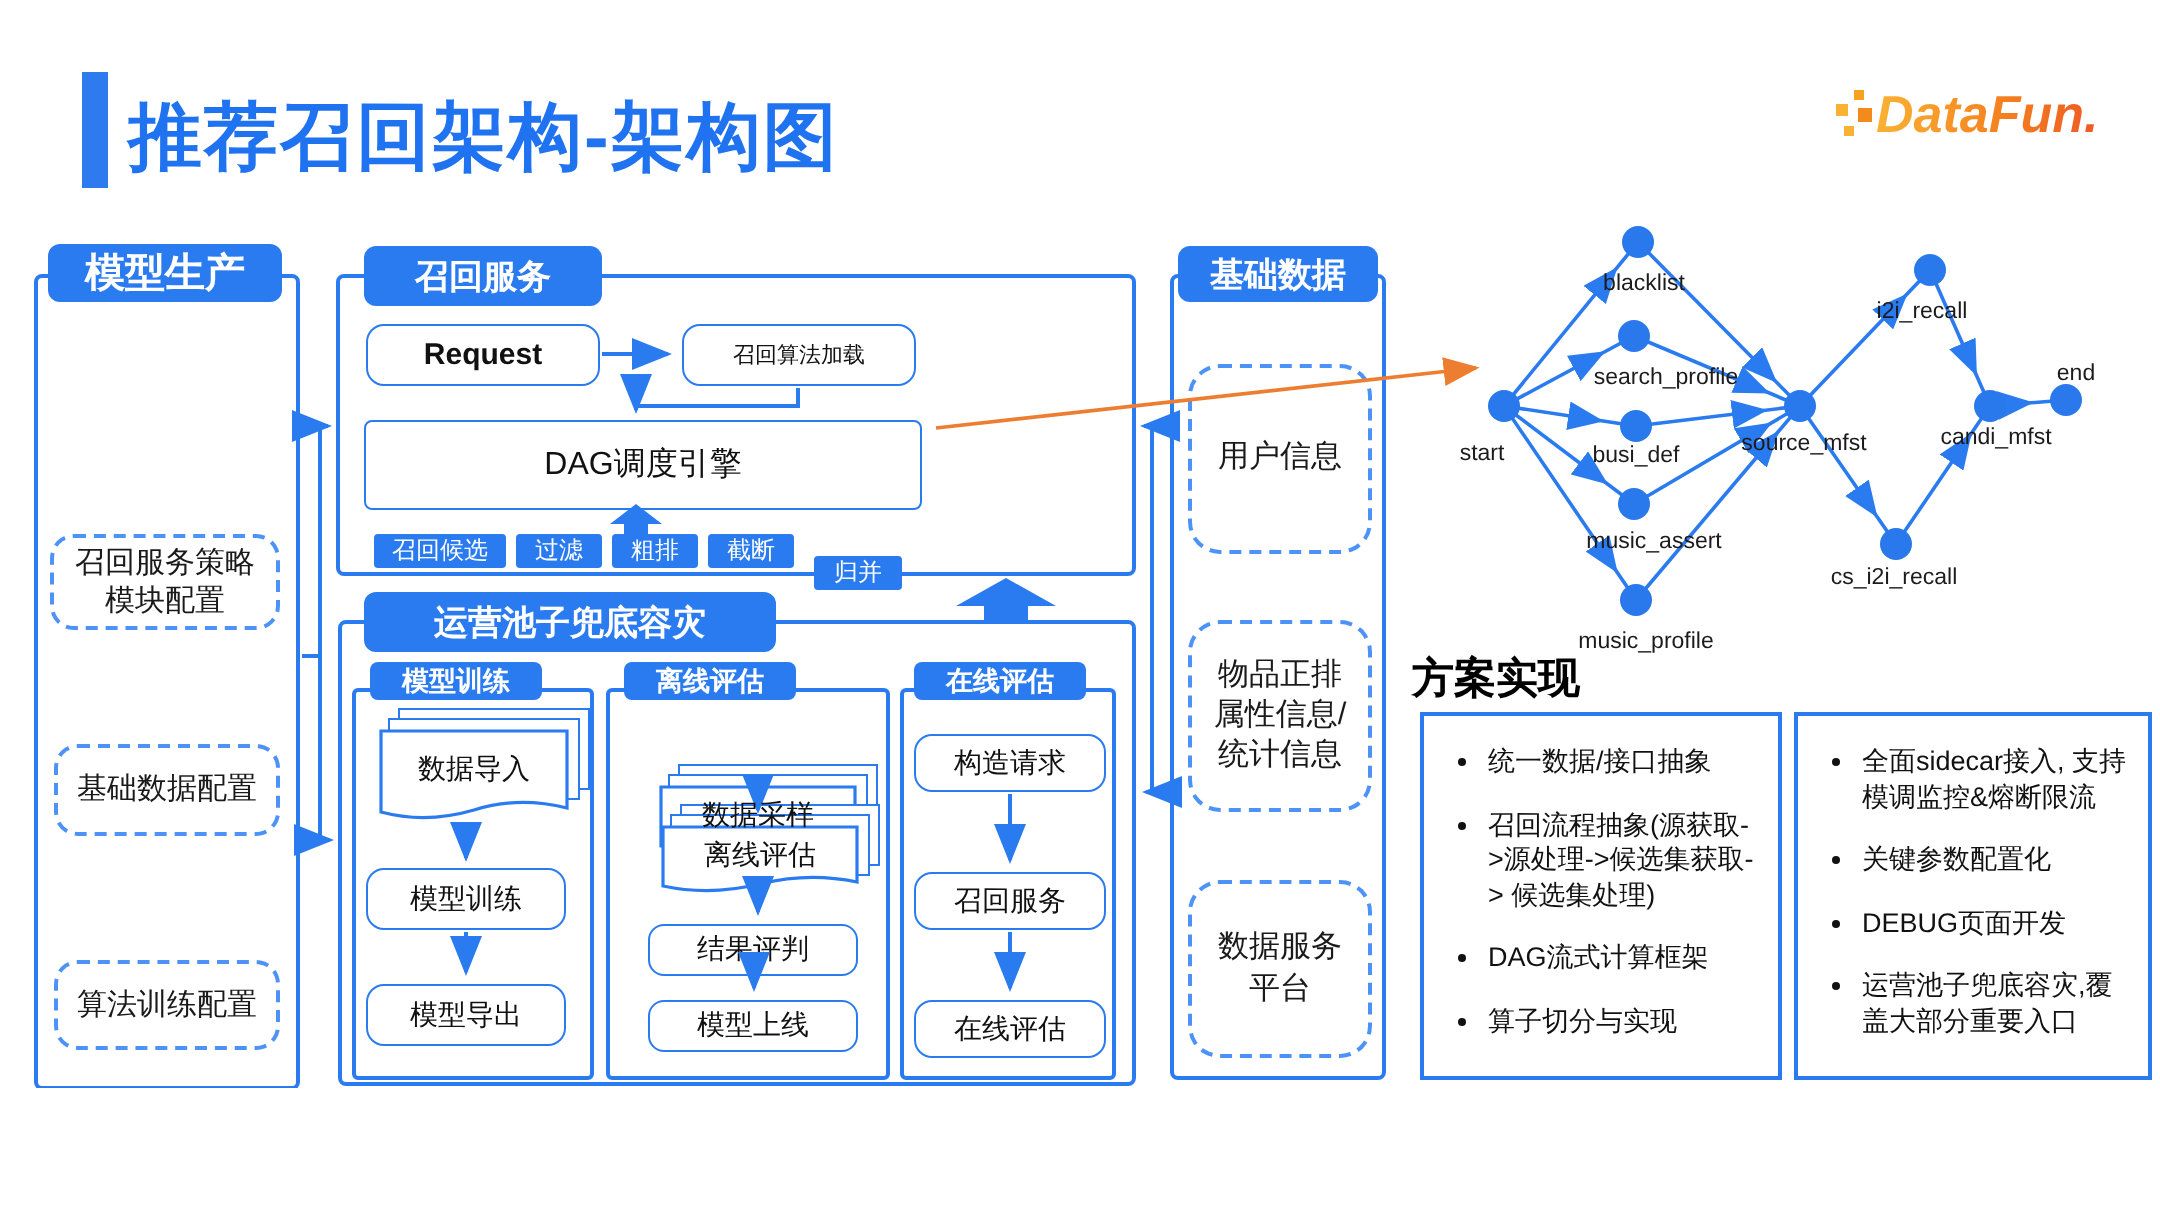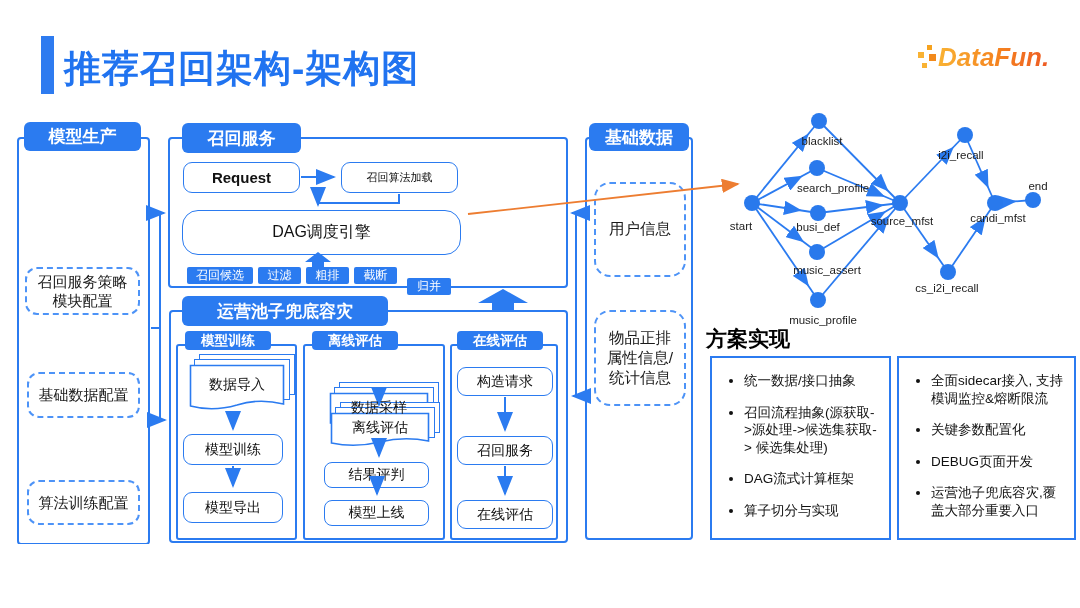--- a/index.html
+++ b/index.html
@@ -75,30 +75,30 @@
 
   <div class="datafun">
     <span class="px px1"></span>
     <span class="px px2"></span>
     <span class="px px3"></span>
     <span class="px px4"></span>
     <span class="txt">DataFun.</span>
   </div>
 
   <div class="outer" style="left:17px;top:137px;width:133px;height:408px;"></div>
-  <div class="hdr" style="left:24px;top:122px;width:117px;height:29px;font-size:17px;">模型生产</div>
+  <div class="hdr" style="left:24px;top:122px;width:117px;height:29px;font-size:20px;">模型生产</div>
   <div class="dashed" style="left:25px;top:267px;width:115px;height:48px;">召回服务策略模块配置</div>
   <div class="dashed" style="left:27px;top:372px;width:113px;height:46px;">基础数据配置</div>
   <div class="dashed" style="left:27px;top:480px;width:113px;height:45px;">算法训练配置</div>
 
   <div class="outer" style="left:168px;top:137px;width:400px;height:151px;"></div>
   <div class="hdr" style="left:182px;top:123px;width:119px;height:30px;font-size:17px;">召回服务</div>
   <div class="node-box" style="left:183px;top:162px;width:117px;height:31px;font-size:15px;font-weight:600;">Request</div>
   <div class="node-box" style="left:341px;top:162px;width:117px;height:31px;font-size:11px;">召回算法加载</div>
-  <div class="node-box" style="left:182px;top:210px;width:279px;height:45px;border-radius:16px;font-size:16px;">DAG调度引擎</div>
+  <div class="node-box" style="left:182px;top:210px;width:279px;height:45px;border-radius:4px;font-size:16px;">DAG调度引擎</div>
   <div class="tag" style="left:187px;top:267px;width:66px;height:17px;">召回候选</div>
   <div class="tag" style="left:258px;top:267px;width:43px;height:17px;">过滤</div>
   <div class="tag" style="left:306px;top:267px;width:43px;height:17px;">粗排</div>
   <div class="tag" style="left:354px;top:267px;width:43px;height:17px;">截断</div>
   <div class="tag" style="left:407px;top:278px;width:44px;height:17px;">归并</div>
 
   <div class="outer" style="left:169px;top:310px;width:399px;height:233px;"></div>
   <div class="hdr" style="left:182px;top:296px;width:206px;height:30px;font-size:17px;">运营池子兜底容灾</div>
 
   <div class="outer" style="left:176px;top:344px;width:121px;height:196px;border-radius:3px;"></div>
@@ -138,20 +138,21 @@
   <div class="outer" style="left:450px;top:344px;width:108px;height:196px;border-radius:3px;"></div>
   <div class="hdr" style="left:457px;top:331px;width:86px;height:19px;font-size:13.5px;border-radius:4px;">在线评估</div>
   <div class="node-box" style="left:457px;top:367px;width:96px;height:29px;">构造请求</div>
   <div class="node-box" style="left:457px;top:436px;width:96px;height:29px;">召回服务</div>
   <div class="node-box" style="left:457px;top:500px;width:96px;height:29px;">在线评估</div>
 
   <div class="outer" style="left:585px;top:137px;width:108px;height:403px;"></div>
   <div class="hdr" style="left:589px;top:123px;width:100px;height:28px;font-size:17px;">基础数据</div>
   <div class="dashed" style="left:594px;top:182px;width:92px;height:95px;border-radius:16px;font-size:15.5px;">用户信息</div>
   <div class="dashed" style="left:594px;top:310px;width:92px;height:96px;border-radius:16px;font-size:15.5px;">物品正排属性信息/统计信息</div>
+  <div class="dashed" style="left:594px;top:440px;width:92px;height:89px;border-radius:16px;font-size:15.5px;">数据服务平台</div>
 
   <div class="sol-title">方案实现</div>
   <div class="sol-box" style="left:710px;top:356px;width:181px;height:184px;">
     <ul>
       <li>统一数据/接口抽象</li>
       <li>召回流程抽象(源获取-&gt;源处理-&gt;候选集获取-&gt; 候选集处理)</li>
       <li>DAG流式计算框架</li>
       <li>算子切分与实现</li>
     </ul>
   </div>

